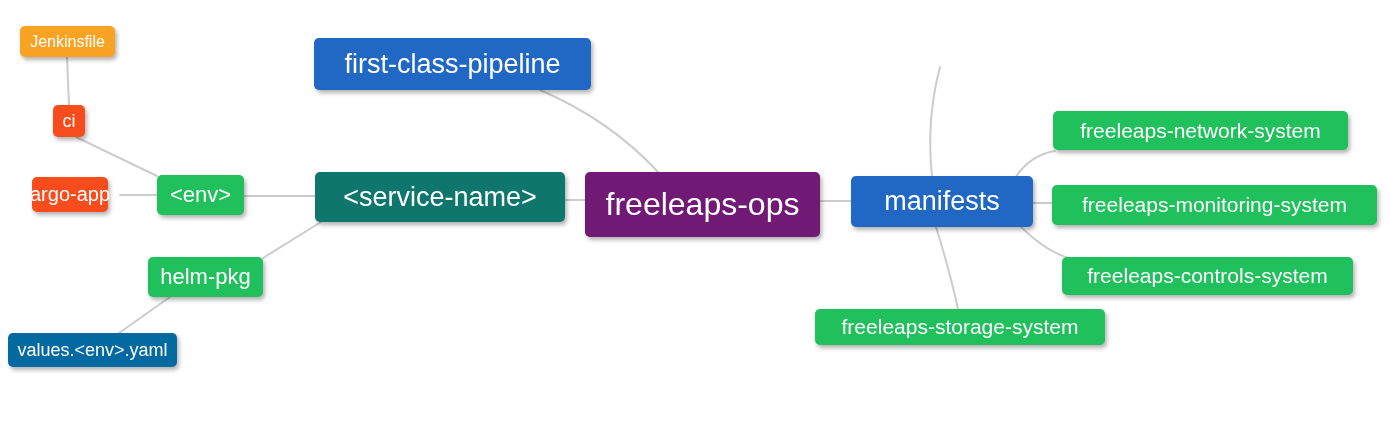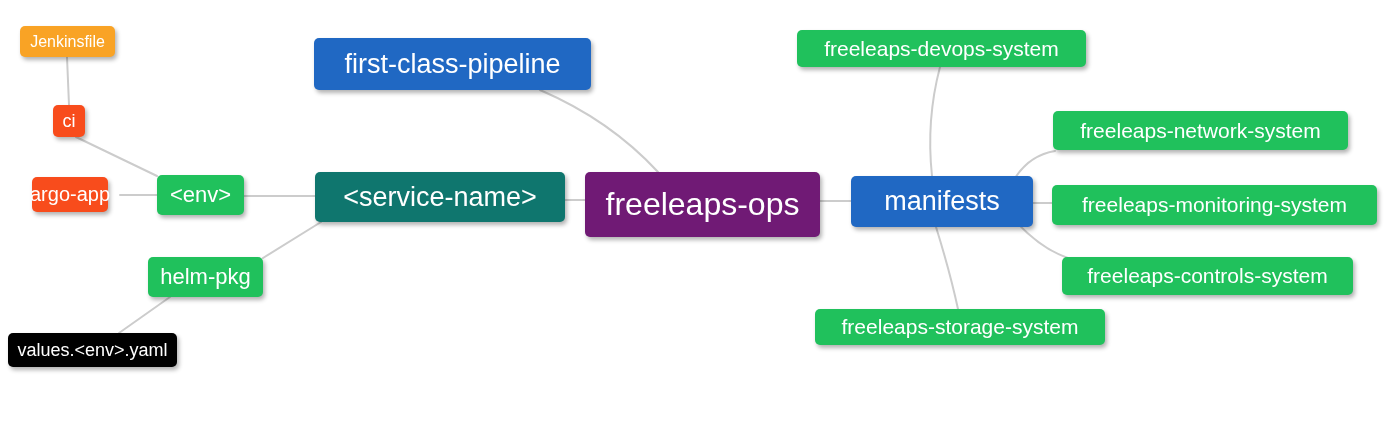--- a/index.html
+++ b/index.html
@@ -55,23 +55,22 @@
       <path d="M1010,203 L1052,203" fill="none" stroke="#cccccc" stroke-width="2" stroke-linecap="round"></path>
       <path d="M1010,215 Q1042,252 1075,260" fill="none" stroke="#cccccc" stroke-width="2" stroke-linecap="round"></path>
       <path d="M936,227 Q950,272 958,309" fill="none" stroke="#cccccc" stroke-width="2" stroke-linecap="round"></path>
     </svg>
 
 <div class="node" style="left: 20px; top: 26px; width: 95px; height: 31px; font-size: 16px; background: rgb(249, 163, 37); color: rgb(255, 255, 255);">Jenkinsfile</div>
     <div class="node" style="left: 53px; top: 105px; width: 32px; height: 32px; font-size: 18px; background: rgb(248, 76, 28); color: rgb(255, 255, 255);">ci</div>
     <div class="node" style="left: 32px; top: 177px; width: 76px; height: 35px; font-size: 20px; background: rgb(248, 76, 28); color: rgb(255, 255, 255);">argo-app</div>
     <div class="node" style="left: 157px; top: 175px; width: 87px; height: 40px; font-size: 22px; background: rgb(32, 193, 92); color: rgb(255, 255, 255);">&lt;env&gt;</div>
     <div class="node" style="left: 148px; top: 257px; width: 115px; height: 40px; font-size: 22px; background: rgb(32, 193, 92); color: rgb(255, 255, 255);">helm-pkg</div>
-    <div class="node" style="left: 8px; top: 333px; width: 169px; height: 34px; font-size: 18px; background: #000000; color: rgb(255, 255, 255);">values.&lt;env&gt;.yaml</div>
+    <div class="node" style="left: 8px; top: 333px; width: 169px; height: 34px; font-size: 18px; background: #0369a1; color: rgb(255, 255, 255);">values.&lt;env&gt;.yaml</div>
     <div class="node" style="left: 314px; top: 38px; width: 277px; height: 52px; font-size: 27px; background: rgb(32, 104, 195); color: rgb(255, 255, 255);">first-class-pipeline</div>
     <div class="node" style="left: 315px; top: 172px; width: 250px; height: 50px; font-size: 27px; background: #0f766e; color: rgb(255, 255, 255);">&lt;service-name&gt;</div>
     <div class="node" style="left: 585px; top: 172px; width: 235px; height: 65px; font-size: 32px; background: #701a75; color: rgb(255, 255, 255);">freeleaps-ops</div>
     <div class="node" style="left: 851px; top: 176px; width: 182px; height: 51px; font-size: 27px; background: rgb(32, 104, 195); color: rgb(255, 255, 255);">manifests</div>
-    <div class="node" style="left: 797px; top: 30px; width: 289px; height: 37px; font-size: 21px; background: rgb(32, 193, 92); color: rgb(255, 255, 255);">freeleaps-devops-system</div>
     <div class="node" style="left: 1053px; top: 111px; width: 295px; height: 39px; font-size: 21px; background: rgb(32, 193, 92); color: rgb(255, 255, 255);">freeleaps-network-system</div>
     <div class="node" style="left: 1052px; top: 185px; width: 325px; height: 40px; font-size: 21px; background: rgb(32, 193, 92); color: rgb(255, 255, 255);">freeleaps-monitoring-system</div>
     <div class="node" style="left: 1062px; top: 257px; width: 291px; height: 38px; font-size: 21px; background: rgb(32, 193, 92); color: rgb(255, 255, 255);">freeleaps-controls-system</div>
     <div class="node" style="left: 815px; top: 309px; width: 290px; height: 36px; font-size: 21px; background: rgb(32, 193, 92); color: rgb(255, 255, 255);">freeleaps-storage-system</div>
   </div>
 
 </body></html>

